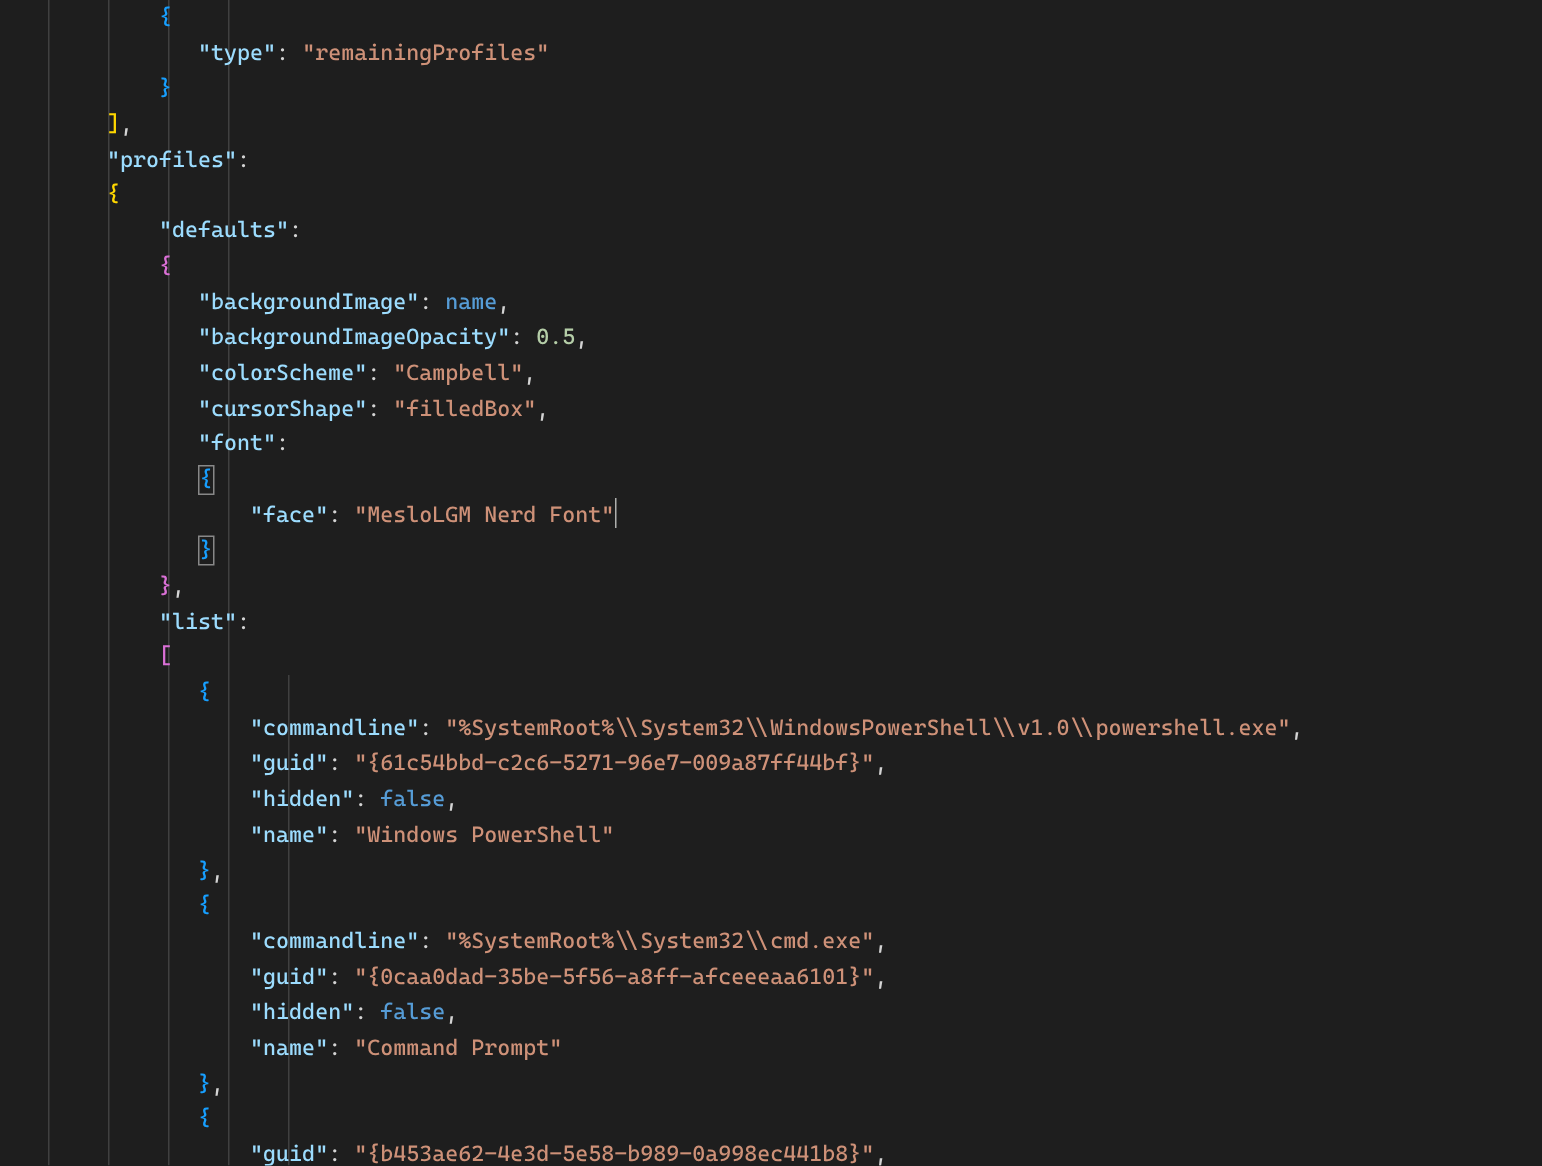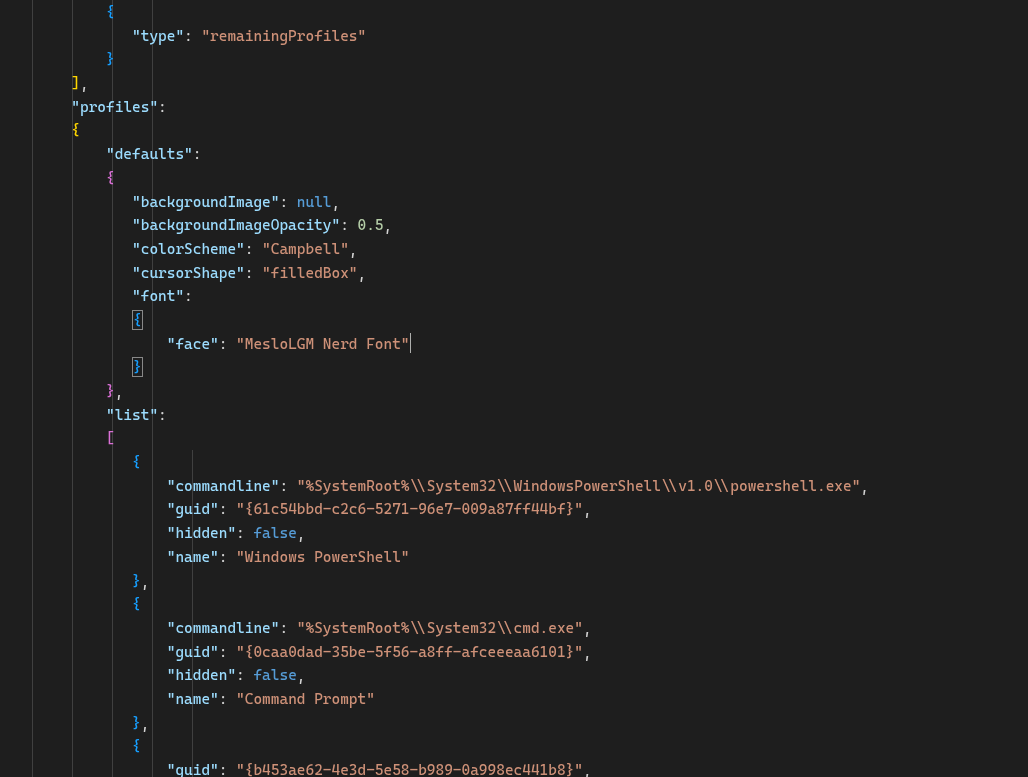--- a/index.html
+++ b/index.html
@@ -88,21 +88,21 @@
   </div>
 
   <div class="line">         <span class="bb">{</span></div>
   <div class="line">            <span class="k">"type"</span><span class="p">: </span><span class="s">"remainingProfiles"</span></div>
   <div class="line">         <span class="bb">}</span></div>
   <div class="line">     <span class="by">]</span><span class="p">,</span></div>
   <div class="line">     <span class="k">"profiles"</span><span class="p">:</span></div>
   <div class="line">     <span class="by">{</span></div>
   <div class="line">         <span class="k">"defaults"</span><span class="p">:</span></div>
   <div class="line">         <span class="br">{</span></div>
-  <div class="line">            <span class="k">"backgroundImage"</span><span class="p">: </span><span class="c">null</span><span class="p">,</span></div>
+  <div class="line">            <span class="k">"backgroundImage"</span><span class="p">: </span><span class="c">name</span><span class="p">,</span></div>
   <div class="line">            <span class="k">"backgroundImageOpacity"</span><span class="p">: </span><span class="n">0.5</span><span class="p">,</span></div>
   <div class="line">            <span class="k">"colorScheme"</span><span class="p">: </span><span class="s">"Campbell"</span><span class="p">,</span></div>
   <div class="line">            <span class="k">"cursorShape"</span><span class="p">: </span><span class="s">"filledBox"</span><span class="p">,</span></div>
   <div class="line">            <span class="k">"font"</span><span class="p">:</span></div>
   <div class="line">            <span class="bracket-box">{</span></div>
   <div class="line">                <span class="k">"face"</span><span class="p">: </span><span class="s">"MesloLGM Nerd Font"</span><span class="cursor"></span></div>
   <div class="line">            <span class="bracket-box">}</span></div>
   <div class="line">         <span class="br">}</span><span class="p">,</span></div>
   <div class="line">         <span class="k">"list"</span><span class="p">:</span></div>
   <div class="line">         <span class="br">[</span></div>

